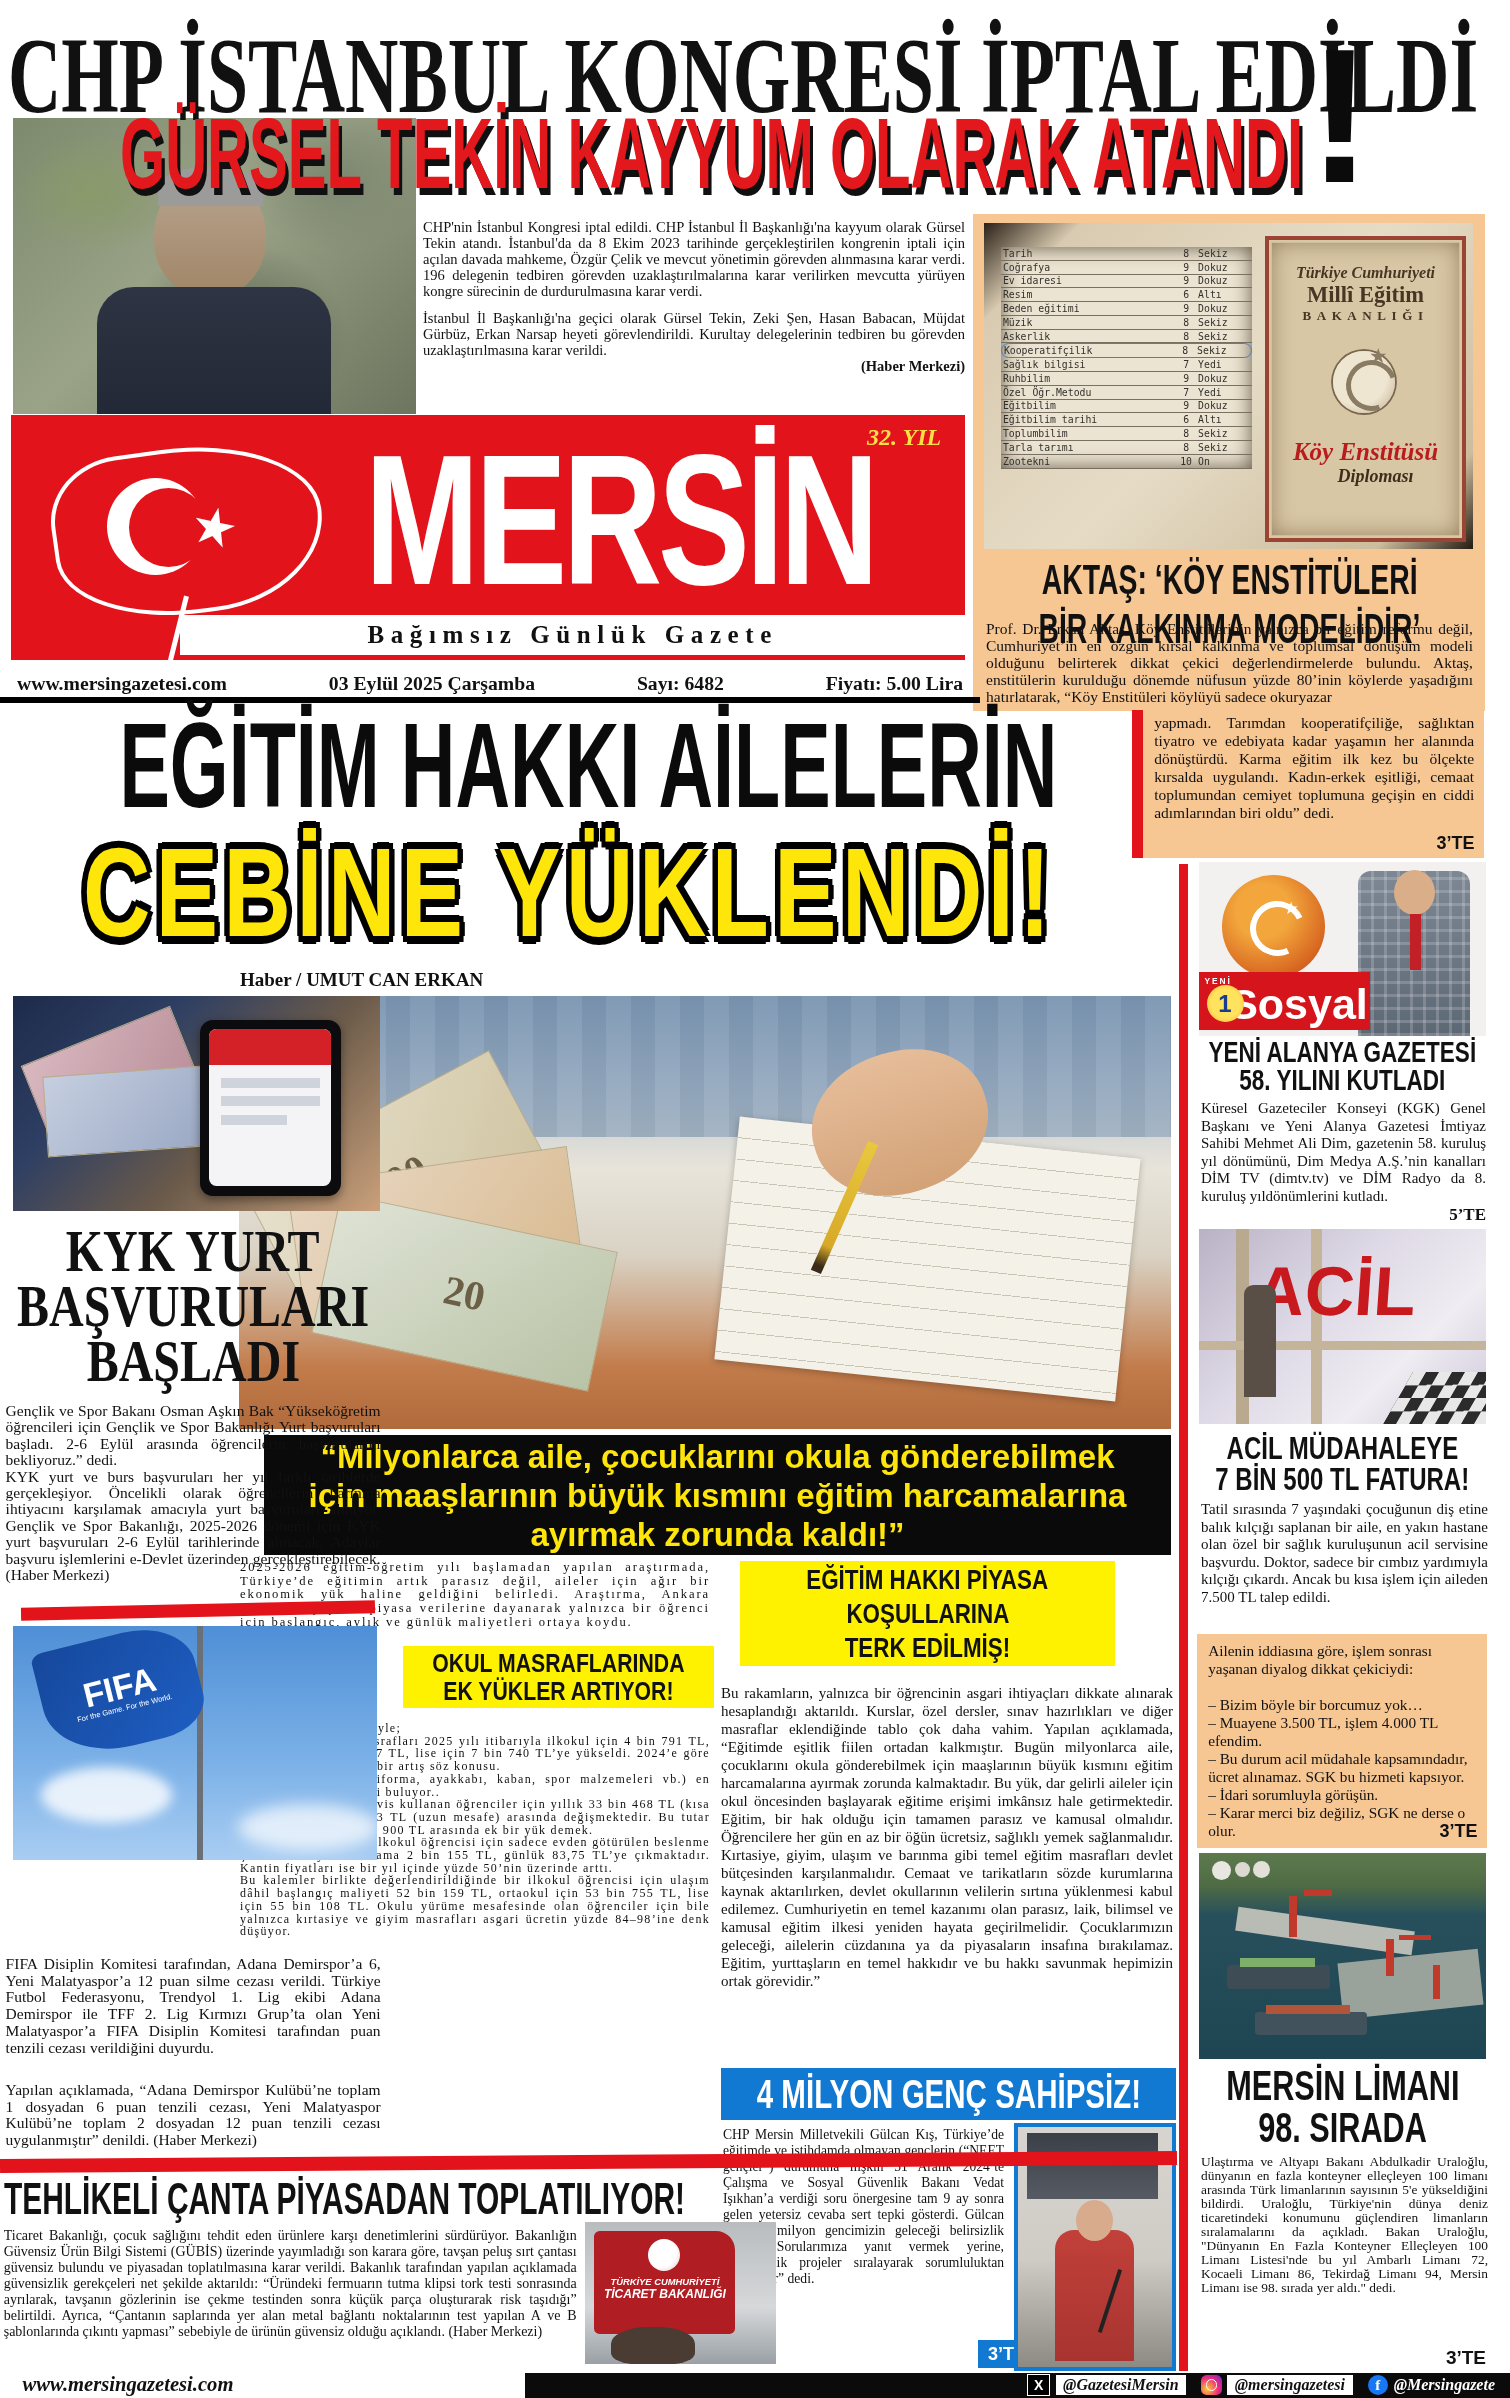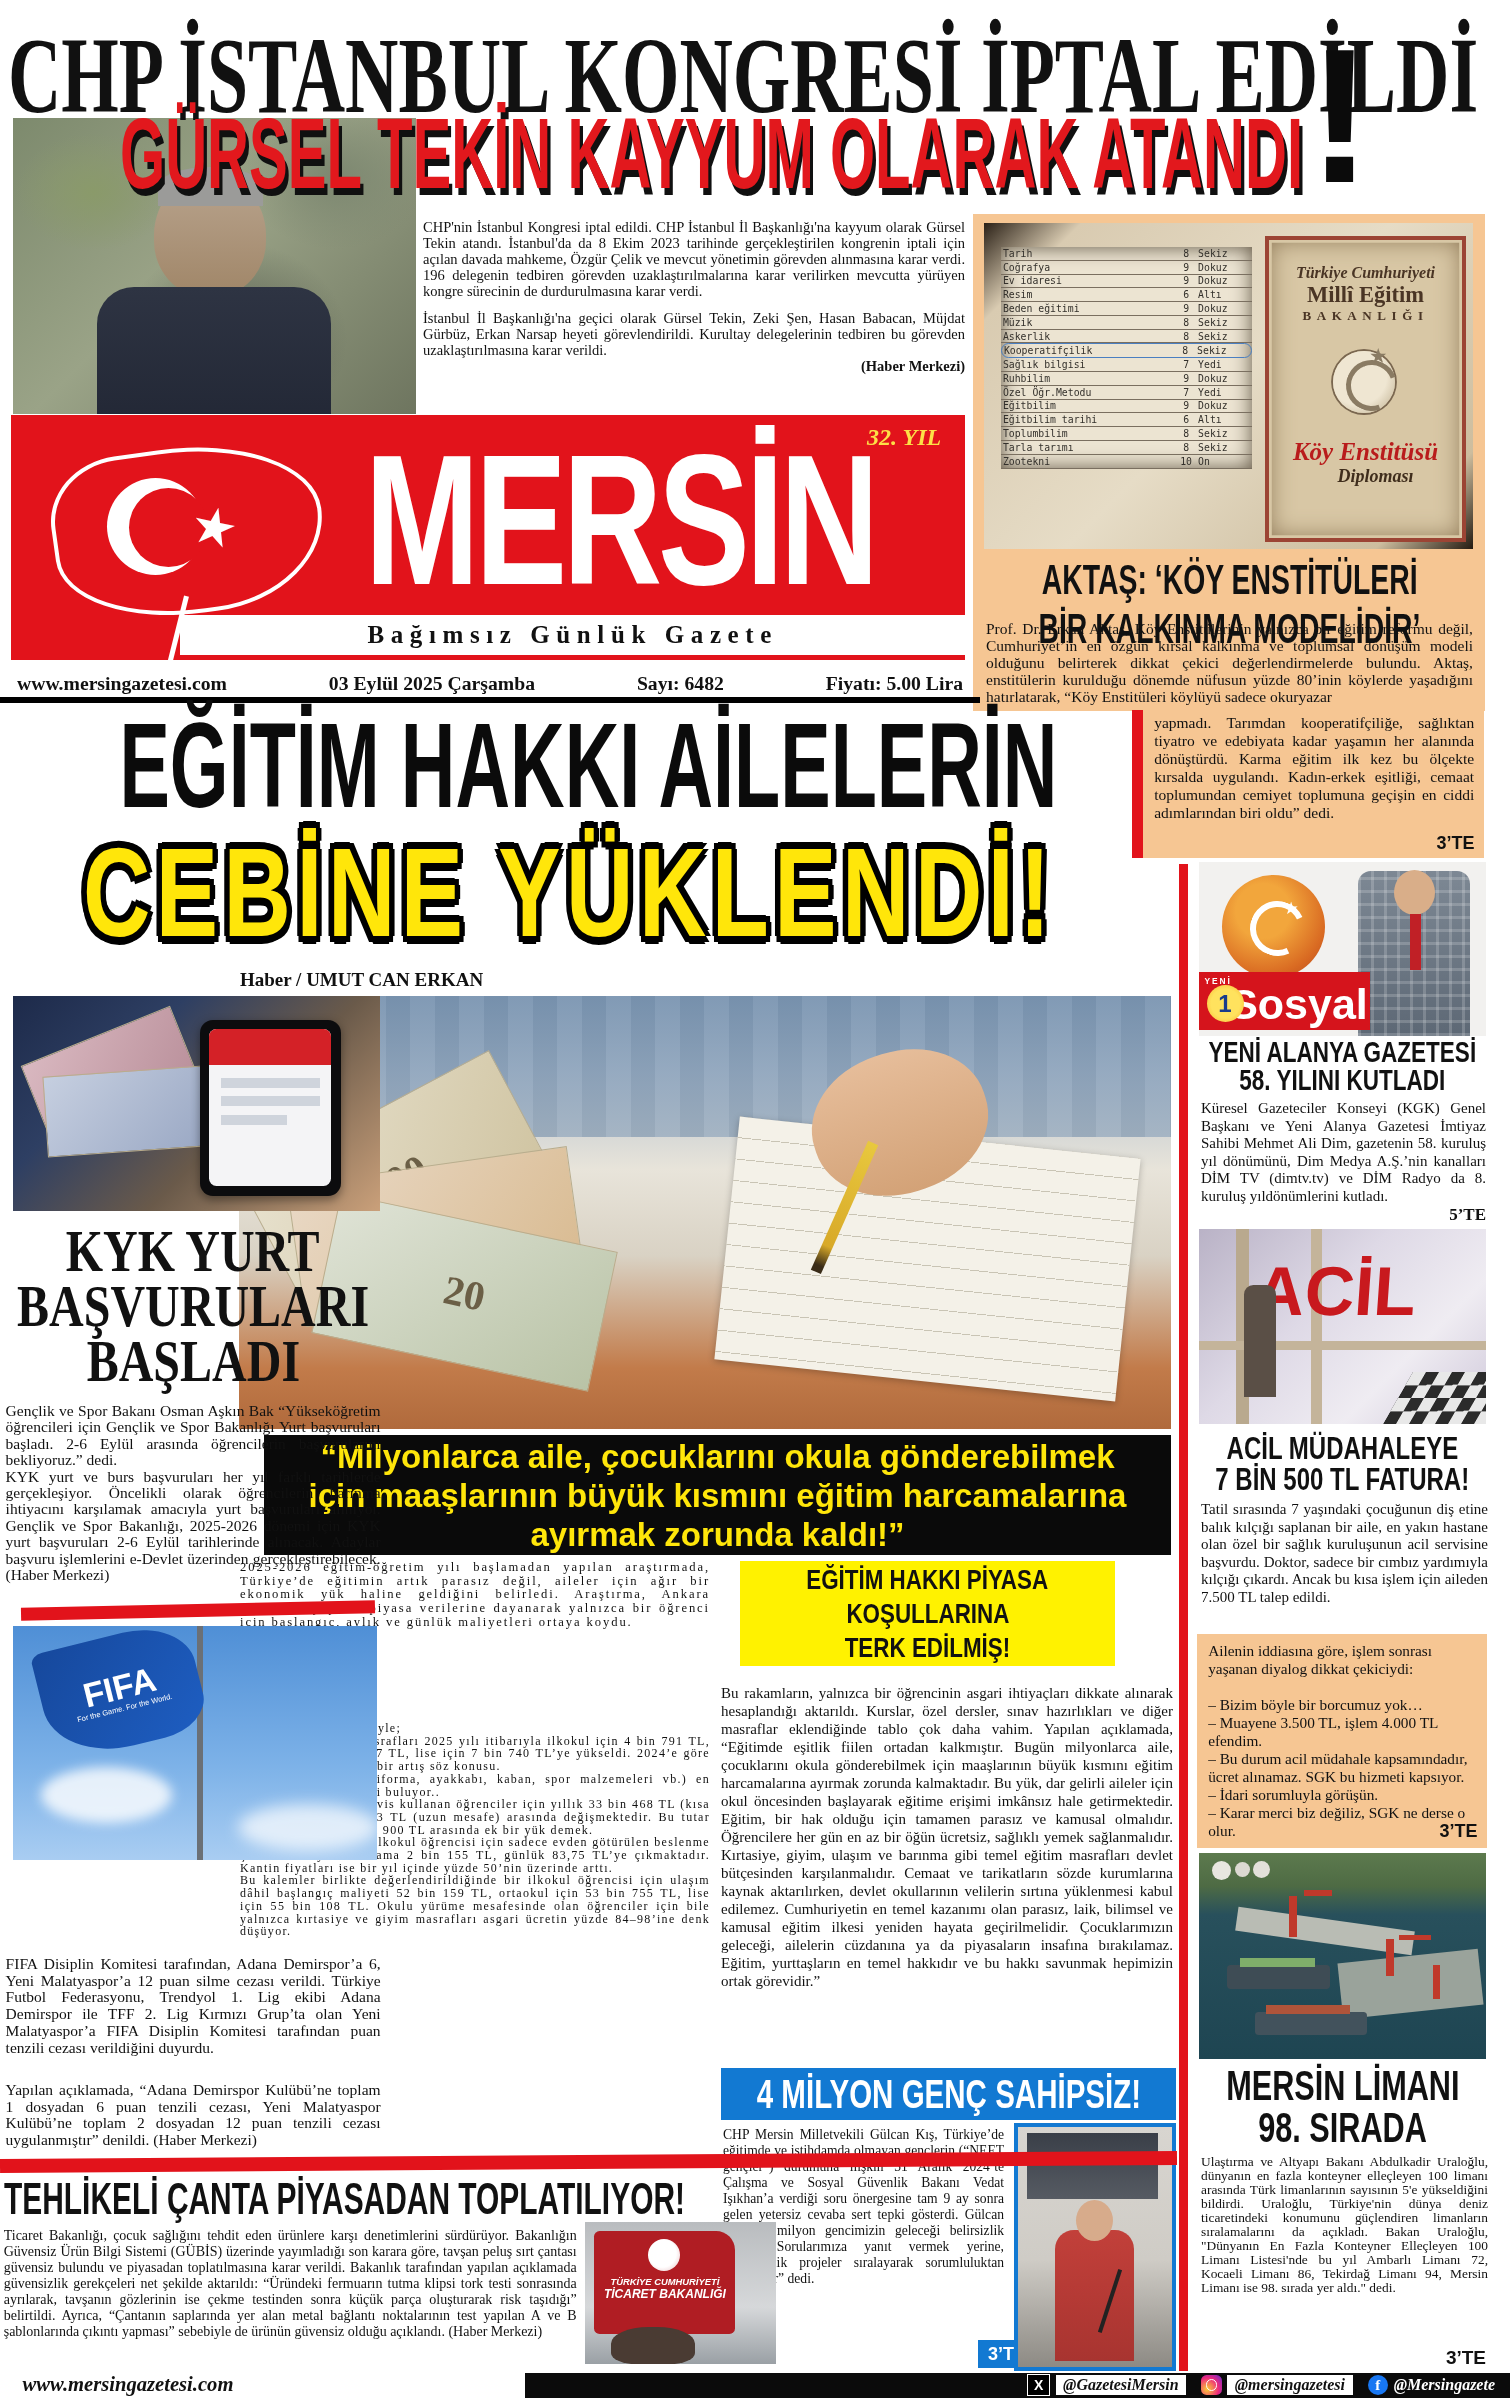--- a/index.html
+++ b/index.html
@@ -223,20 +223,24 @@
     <div class="abs" style="left:487px;top:141px;width:403px;height:244px;background:#f4f1e8;transform:rotate(6deg);box-shadow:0 1.9px 7.5px rgba(0,0,0,.25);background-image:repeating-linear-gradient(180deg,transparent 0 20.6px,#c9c4b4 20.6px 21.5px);"></div>
     <div class="abs" style="left:572px;top:56px;width:178px;height:141px;border-radius:48%;background:linear-gradient(#e6bd9a,#d3a277);transform:rotate(-18deg);"></div>
     <div class="abs" style="left:600px;top:141px;width:11.2px;height:141px;background:linear-gradient(#e8c83e,#d8a928 80%,#3a2c18 95%);transform:rotate(24deg);"></div>
   </div>
 
   <div class="abs flexc" style="left:264px;top:1435px;width:907px;height:120px;background:#0a0a0a;">
     <div class="hl" style="color:#FFE60A;font-size:33px;line-height:39px;text-align:center;padding:0 37px;">“Milyonlarca aile, çocuklarını okula gönderebilmek için maaşlarının büyük kısmını eğitim harcamalarına ayırmak zorunda kaldı!”</div>
   </div>
 
   <div class="abs body-text" style="left:240px;top:1561px;width:470px;font-size:12.6px;line-height:13.7px;letter-spacing:1.9px;">2025-2026 eğitim-öğretim yılı başlamadan yapılan araştırmada, Türkiye’de eğitimin artık parasız değil, aileler için ağır bir ekonomik yük haline geldiğini belirledi. Araştırma, Ankara ölçeğinde yapılan piyasa verilerine dayanarak yalnızca bir öğrenci için başlangıç, aylık ve günlük maliyetleri ortaya koydu.</div>
+  <div class="abs yellowbox hl flexc" style="left:403px;top:1646px;width:311px;height:62px;font-size:25px;line-height:28px;">
+    <span class="cx" style="--sx:.85;">OKUL MASRAFLARINDA</span>
+    <span class="cx" style="--sx:.85;">EK YÜKLER ARTIYOR!</span>
+  </div>
   <div class="abs body-text" style="left:240px;top:1722px;width:470px;font-size:12px;line-height:12.7px;letter-spacing:1.3px;white-space:pre-line;">Belirlenen rakamlar şöyle;
 Kırtasiye ve çanta masrafları 2025 yılı itibarıyla ilkokul için 4 bin 791 TL, ortaokul için 6 bin 387 TL, lise için 7 bin 740 TL’ye yükseldi. 2024’e göre ortalama yüzde 60’lık bir artış söz konusu.
 Giyim masrafları (üniforma, ayakkabı, kaban, spor malzemeleri vb.) en düşük 13 bin 900 TL’yi buluyor..
 •Ulaşım masrafları servis kullanan öğrenciler için yıllık 33 bin 468 TL (kısa mesafe) ile 43 bin 953 TL (uzun mesafe) arasında değişmektedir. Bu tutar aylık 3 bin 700 – 4 bin 900 TL arasında ek bir yük demek.
 •Beslenme masrafları ilkokul öğrencisi için sadece evden götürülen beslenme çantasında aylık ortalama 2 bin 155 TL, günlük 83,75 TL’ye çıkmaktadır. Kantin fiyatları ise bir yıl içinde yüzde 50’nin üzerinde arttı.
 Bu kalemler birlikte değerlendirildiğinde bir ilkokul öğrencisi için ulaşım dâhil başlangıç maliyeti 52 bin 159 TL, ortaokul için 53 bin 755 TL, lise için 55 bin 108 TL. Okulu yürüme mesafesinde olan öğrenciler için bile yalnızca kırtasiye ve giyim masrafları asgari ücretin yüzde 84–98’ine denk düşüyor.</div>
 
   <div class="abs yellowbox hl flexc" style="left:740px;top:1561px;width:375px;height:105px;font-size:28px;line-height:34px;">
     <span class="cx" style="--sx:.8;">EĞİTİM HAKKI PİYASA</span>
     <span class="cx" style="--sx:.8;">KOŞULLARINA</span>

